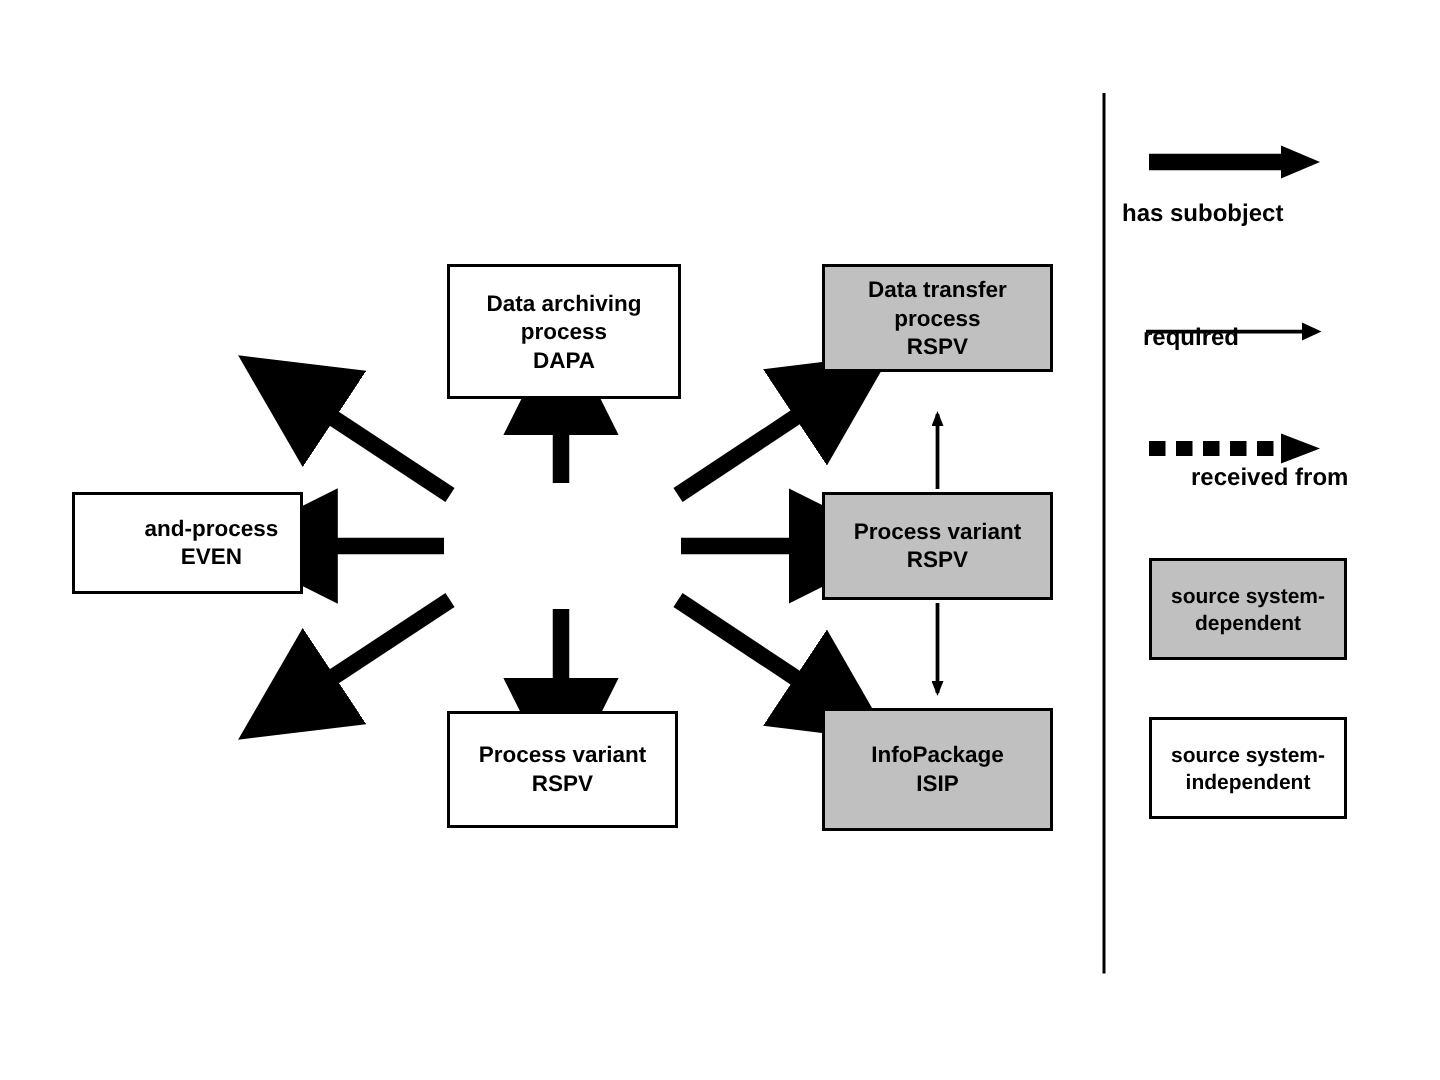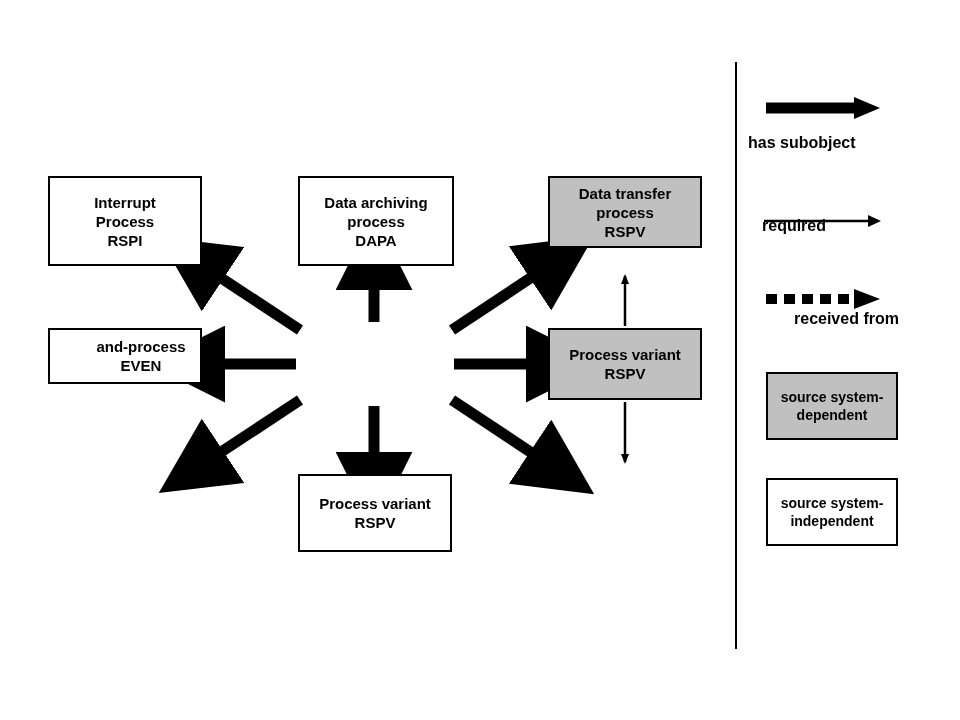--- a/index.html
+++ b/index.html
@@ -131,55 +131,54 @@
 
     <g>
       <line x1="625" y1="326" x2="625" y2="276" stroke="#000000" stroke-width="2.5" marker-end="url(#thinhead)"></line>
     </g>
 
     <g>
       <line x1="625" y1="402" x2="625" y2="462" stroke="#000000" stroke-width="2.5" marker-end="url(#thinhead)"></line>
     </g>
   </svg>
 
-  <div class="node" style="left:48px; top:176px; width:154px; height:90px;">
-    <span class="line">Interrupt</span>
-    <span class="line">Process</span>
-    <span class="line">RSPI</span>
-  </div>
 
   <div class="node" style="left:298px; top:176px; width:156px; height:90px;text-align:center;">
     <span class="line">Data archiving</span>
     <span class="line">process</span>
     <span class="line">DAPA</span>
   </div>
 
   <div class="node shaded" style="left:548px; top:176px; width:154px; height:72px;">
     <span class="line">Data transfer</span>
     <span class="line">process</span>
     <span class="line">RSPV</span>
   </div>
 
-  <div class="node" style="left:48px; top:328px; width:154px; height:56px;padding-left:32px;">
+  <div class="node" style="left:48px; top:328px; width:154px; height:68px;padding-left:32px;">
     <span class="line">and-process</span>
     <span class="line">EVEN</span>
   </div>
 
 
   <div class="node shaded" style="left:548px; top:328px; width:154px; height:72px;">
     <span class="line">Process variant</span>
     <span class="line">RSPV</span>
   </div>
 
 
   <div class="node" style="left:298px; top:474px; width:154px; height:78px;">
     <span class="line">Process variant</span>
     <span class="line">RSPV</span>
   </div>
 
+  <div class="node shaded" style="left:548px; top:472px; width:154px; height:82px;">
+    <span class="line">InfoPackage</span>
+    <span class="line">ISIP</span>
+  </div>
 
   <div class="legend-divider" style="left:735px; top:62px; width:2px; height:587px;"></div>
 
   <svg class="legend-art" style="left:762px; top:92px;" width="120" height="32" viewBox="0 0 120 32">
     <line x1="4" y1="16" x2="96" y2="16" stroke="#000000" stroke-width="11"></line>
     <path d="M92,5 L118,16 L92,27 z" fill="#000000"></path>
   </svg>
   <div class="legend-label" style="left:748px; top:134px;">has subobject</div>
 
   <svg class="legend-art" style="left:762px; top:210px;" width="120" height="22" viewBox="0 0 120 22">

